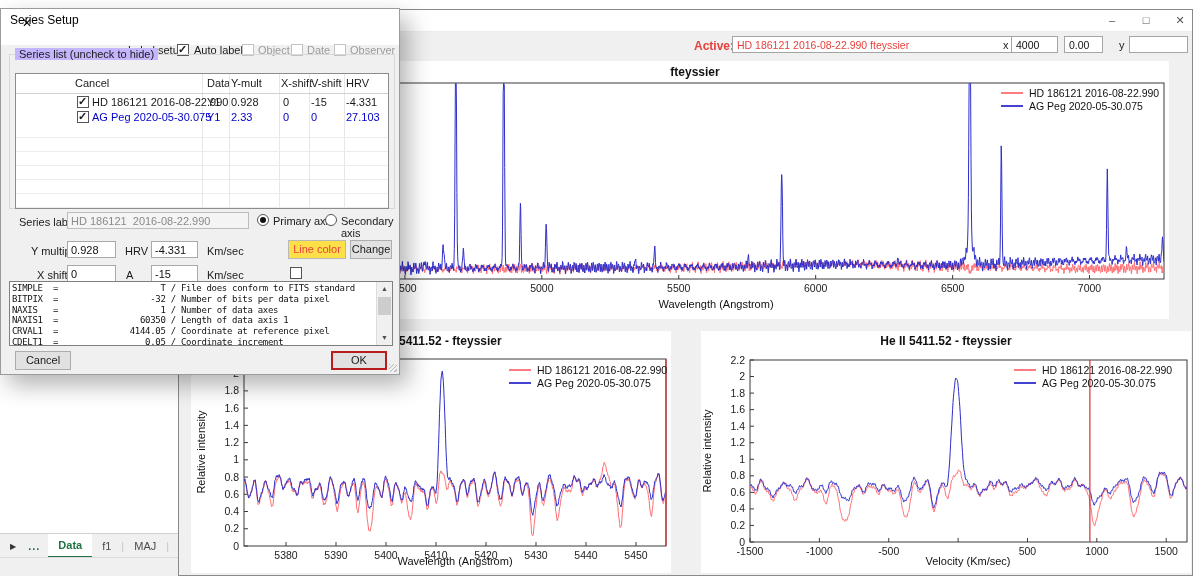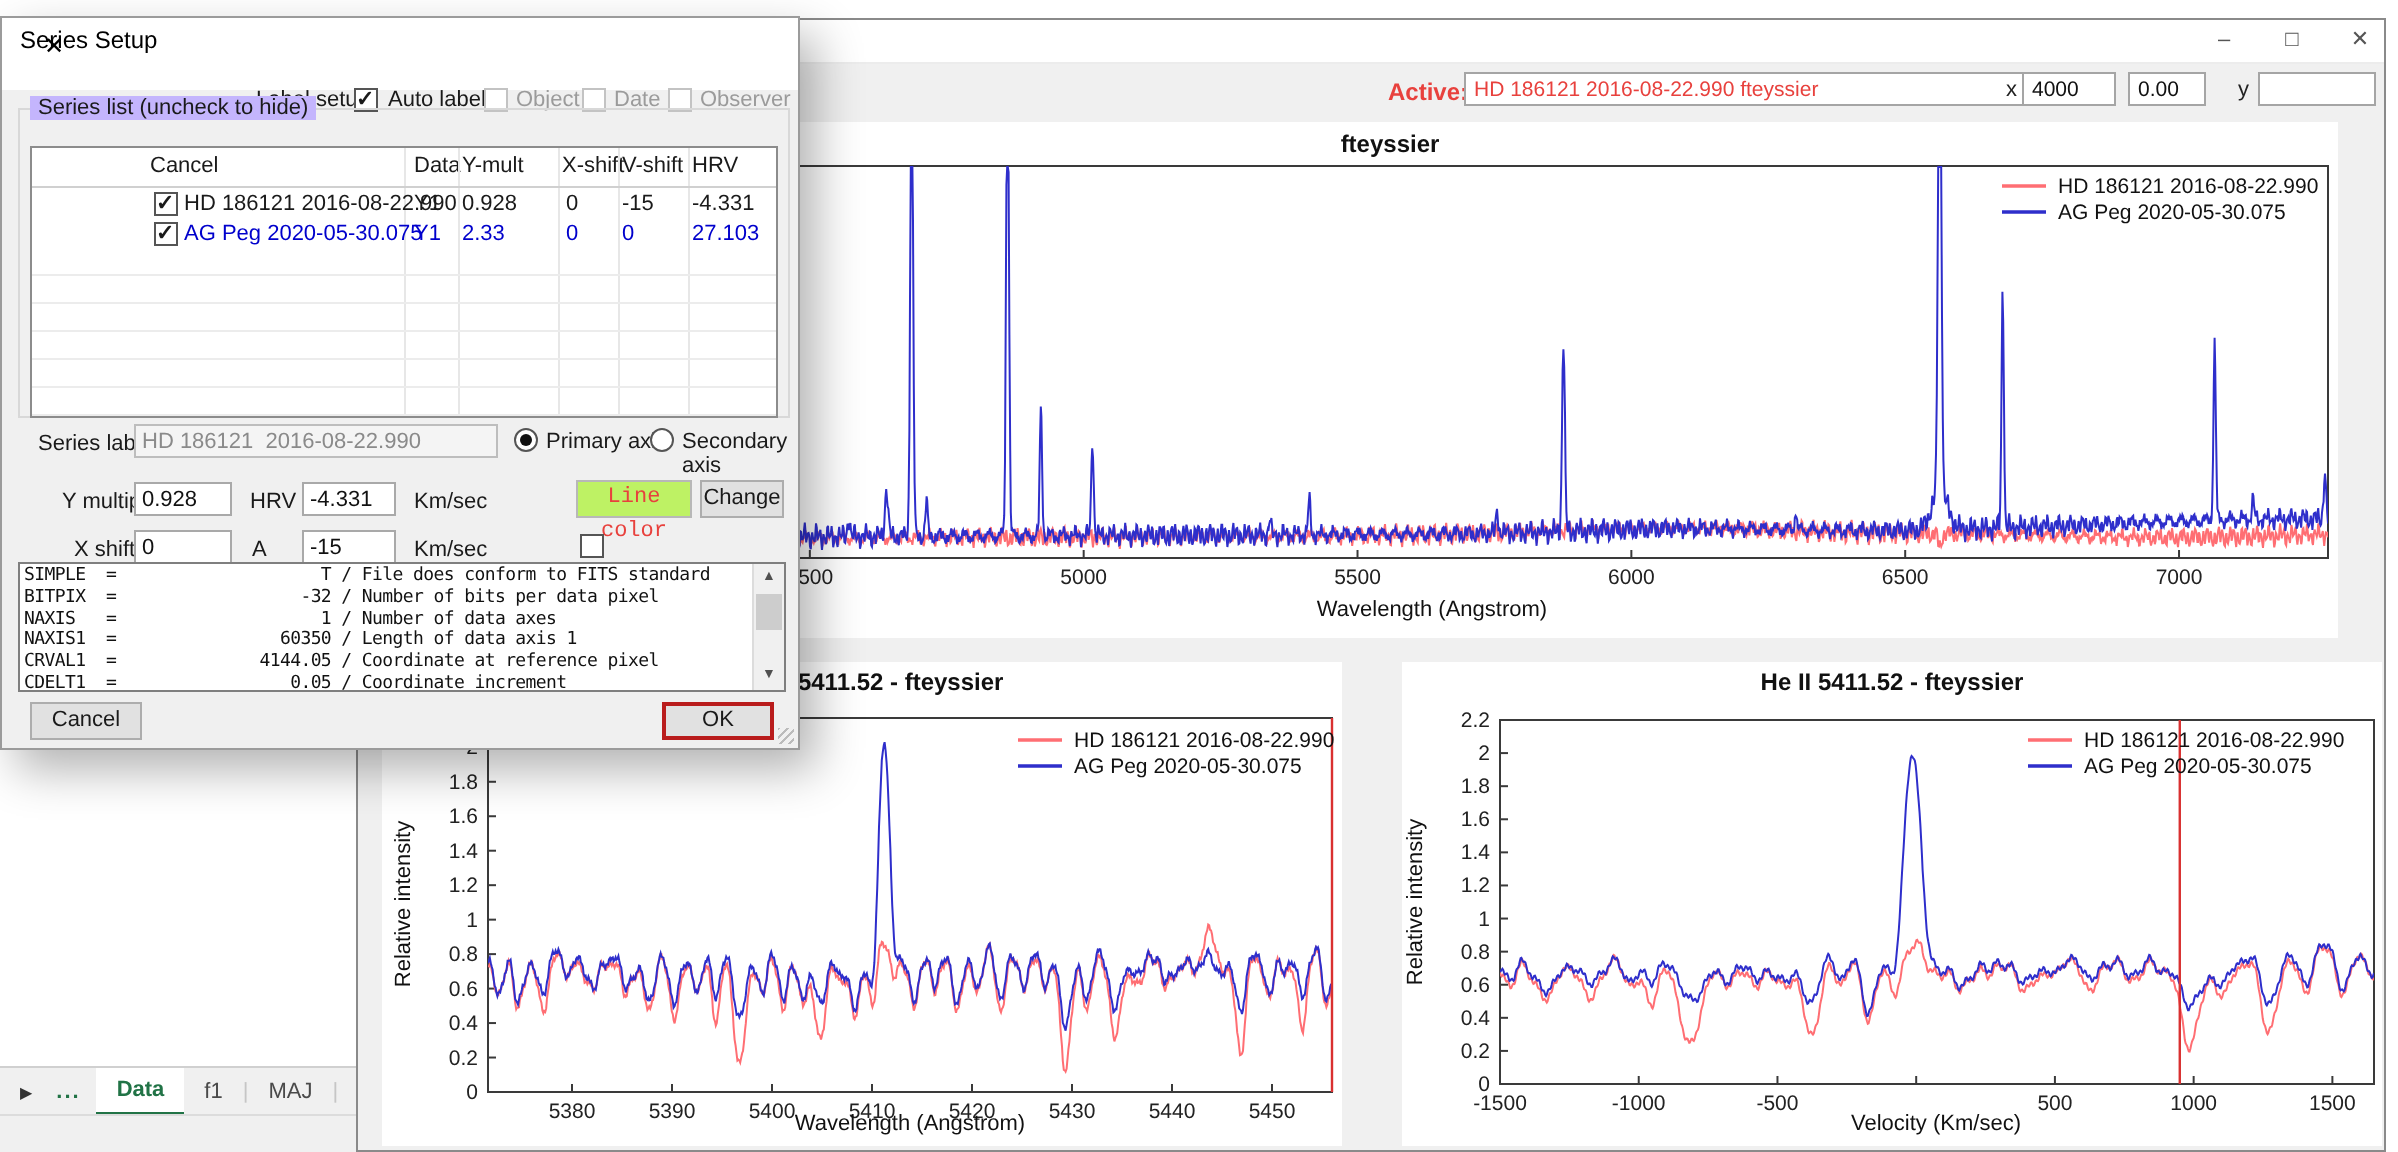--- a/index.html
+++ b/index.html
@@ -48,21 +48,21 @@
   .stable .vline{position:absolute;top:0;width:1px;height:100%;background:#e7e7e7;}
   .stable .hdr{position:absolute;top:3px;color:#1a1a1a;}
   .stable .hdrline{position:absolute;left:0;top:19px;width:100%;height:1px;background:#d0d0d0;}
   .stable .cell{position:absolute;white-space:nowrap;}
   .tinput{position:absolute;height:17px;background:#fff;border:1px solid #a9a9a9;font-size:11px;color:#111;
     padding:0 0 0 3px;box-sizing:border-box;font-family:"Liberation Sans",sans-serif;}
   .tinput.dis{background:#f4f4f4;color:#8a8a8a;border-color:#bdbdbd;}
   .btn{position:absolute;background:#e1e1e1;border:1px solid #adadad;text-align:center;font-size:11px;color:#1a1a1a;
     box-sizing:border-box;line-height:17px;}
   .btn.focus{border:2px solid #b91c1c;line-height:15px;}
-  .btn.linecolor{background:#bef264;border:1px solid #b8b8b8;color:#e8413d;font-family:Liberation Mono, monospace;}
+  .btn.linecolor{background:#fde047;border:1px solid #b8b8b8;color:#e8413d;}
   .fits{position:absolute;left:8px;top:272px;width:384px;height:65px;background:#fff;border:1px solid #7f7f7f;
     box-sizing:border-box;overflow:hidden;}
   .fits pre{margin:0;padding:1px 2px;font-family:"DejaVu Sans Mono","Liberation Mono",monospace;
     font-size:9px;line-height:10.8px;color:#111;letter-spacing:-0.3px;}
   .fits-sb{position:absolute;right:0;top:0;width:15px;height:100%;background:#f0f0f0;border-left:1px solid #dcdcdc;}
   .fits-sb .arr{position:absolute;left:0;width:15px;height:14px;text-align:center;font-size:7px;color:#505050;line-height:14px;}
   .fits-sb .thumb{position:absolute;left:1px;top:15px;width:13px;height:18px;background:#cdcdcd;}
   .grip{position:absolute;right:2px;bottom:2px;width:8px;height:8px;
     background:repeating-linear-gradient(135deg,#bbb 0 1px,transparent 1px 3px);}
   svg text{font-family:"Liberation Sans",sans-serif;}

